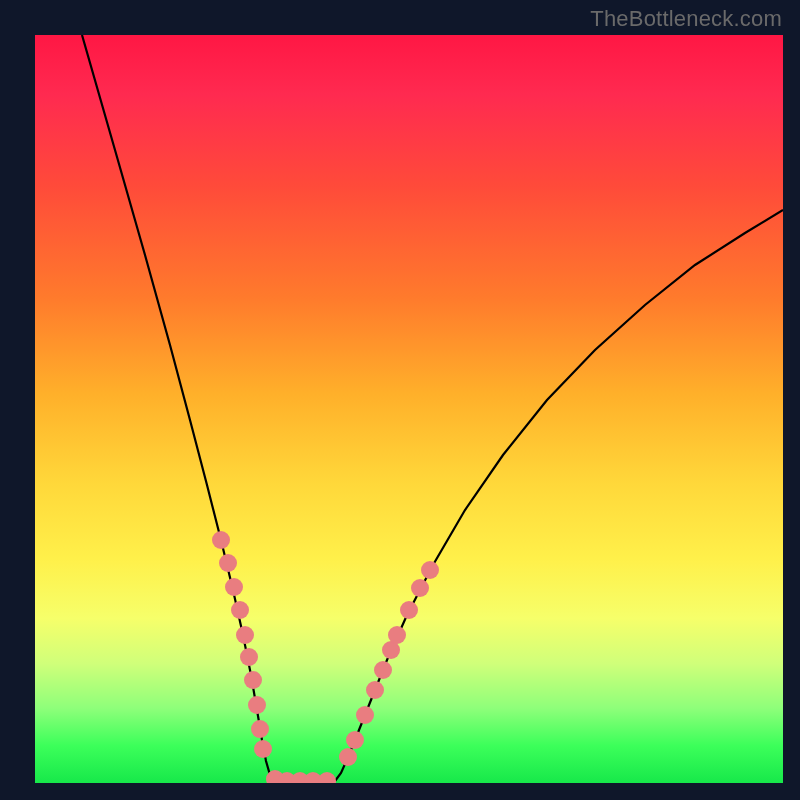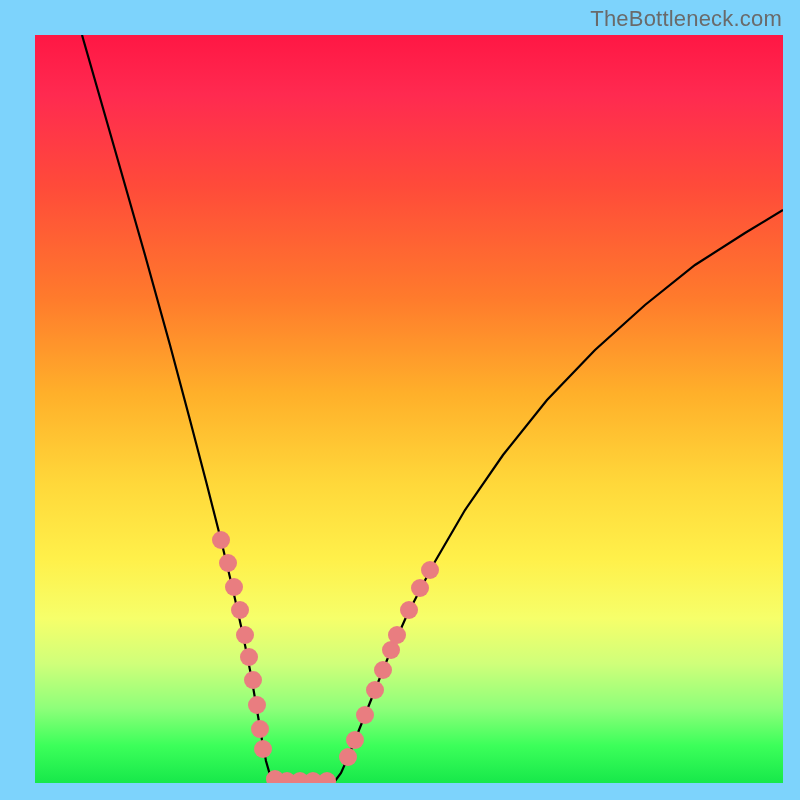--- a/index.html
+++ b/index.html
@@ -8,21 +8,21 @@
     width: 800px;
     height: 800px;
     overflow: hidden;
     background: #000;
     font-family: Arial, Helvetica, sans-serif;
   }
   .frame {
     position: relative;
     width: 800px;
     height: 800px;
-    background: #7dd3fc;
+    background: #0f172a;
   }
   .plot-area {
     position: absolute;
     left: 35px;
     top: 35px;
     width: 748px;
     height: 748px;
     
     background: linear-gradient(
       to bottom,

